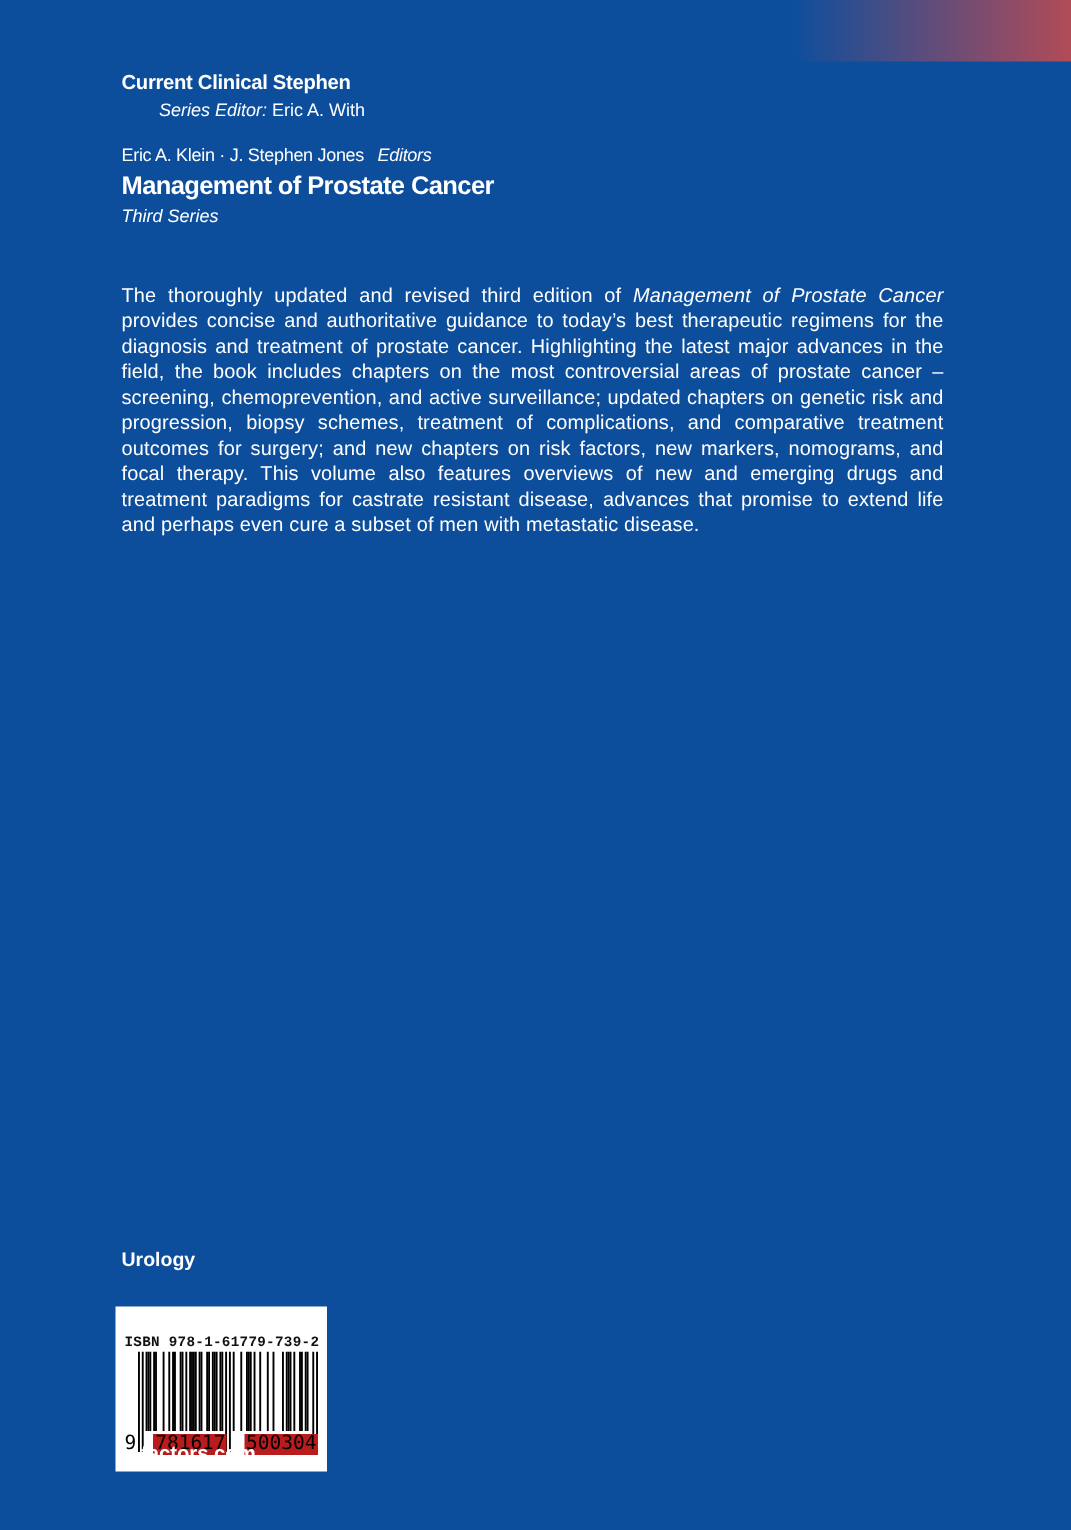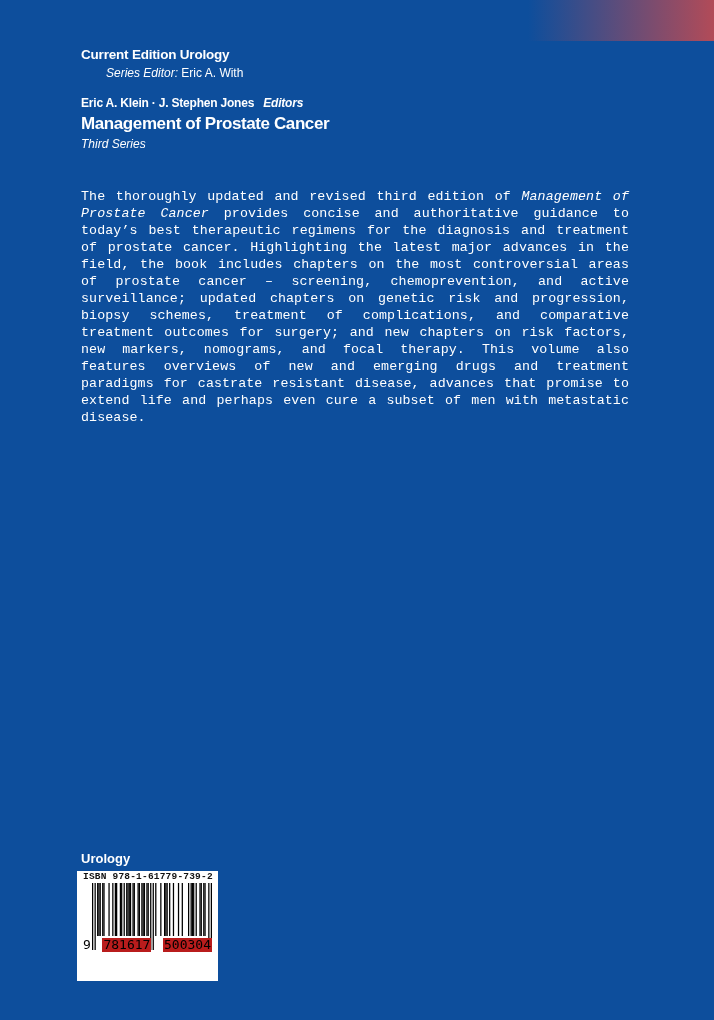--- a/index.html
+++ b/index.html
@@ -31,48 +31,48 @@
   }
   .series {
     font-size: 13.5px; font-weight: bold; letter-spacing: -0.2px;
     line-height: 15px;
   }
   .series-editor {
     font-size: 12px; line-height: 14px; margin-top: 4px;
   }
   .series-editor .lbl { font-style: italic; margin-left: 25px; }
   .editors {
-    font-size: 12px; letter-spacing: -0.2px; line-height: 15px; margin-top: 16px; font-weight: bold;
+    font-size: 12px; letter-spacing: -0.2px; line-height: 15px; margin-top: 16px;
   }
   .editors .role { font-style: italic; margin-left: 9px; }
   .book-title {
     font-size: 17px; font-weight: bold; letter-spacing: -0.4px;
     line-height: 21px; margin-top: 2px;
   }
   .edition {
     font-size: 12px; font-style: italic; line-height: 14px; margin-top: 3px;
   }
   .blurb {
     margin-top: 37px;
-    font-family: Liberation Mono, monospace;
+    font-family: Liberation Sans, sans-serif;
     font-size: 13.3px; line-height: 17px;
     text-align: justify;
     letter-spacing: 0.1px;
   }
   .blurb p + p { margin-top: 11px; }
   .blurb .it { font-style: italic; }
   .category {
-    position: absolute; left: 81px; top: 851px;
+    position: absolute; left: 81px; top: 832px;
     font-size: 13px; font-weight: bold;
   }
   .barcode-box {
     position: absolute; left: 77px; top: 871px;
     width: 141px; height: 110px;
     background: #ffffff; color: #000000;
-    padding: 0 6px;
+    padding: 18px 6px;
   }
   .isbn-label {
     font-family: "Liberation Mono", monospace;
     font-size: 9.5px; font-weight: bold; letter-spacing: 0.2px;
     white-space: nowrap; text-align: center; line-height: 12px;
     color: #111;
   }
   .bars-wrap {
     position: relative;
     margin-left: 9px; height: 67px;
@@ -93,21 +93,21 @@
     display: flex; align-items: center; gap: 6px;
   }
   .springer-line .arrow { font-size: 9px; line-height: 13px; }
 </style>
 </head>
 <body>
 
 <div class="gradient-bar"></div>
 
 <div class="content">
-  <div class="series">Current Edition Urology</div>
+  <div class="series">Current Clinical Stephen</div>
   <div class="series-editor"><span class="lbl">Series Editor:</span><span> Eric A. With</span></div>
 
   <div class="editors"><span>Eric A. Klein · J. Stephen Jones</span><span class="role">Editors</span></div>
 
   <div class="book-title">Management of Prostate Cancer</div>
   <div class="edition">Third Series</div>
 
   <div class="blurb">
     <p><span>The thoroughly updated and revised third edition of </span><span class="it">Management of Prostate Cancer</span><span> provides concise and authoritative guidance to today’s best therapeutic regimens for the diagnosis and treatment of prostate cancer. Highlighting the latest major advances in the field, the book includes chapters on the most controversial areas of prostate cancer – screening, chemoprevention, and active surveillance; updated chapters on genetic risk and progression, biopsy schemes, treatment of complications, and comparative treatment outcomes for surgery; and new chapters on risk factors, new markers, nomograms, and focal therapy. This volume also features overviews of new and emerging drugs and treatment paradigms for castrate resistant disease, advances that promise to extend life and perhaps even cure a subset of men with metastatic disease.</span></p>
   </div>

